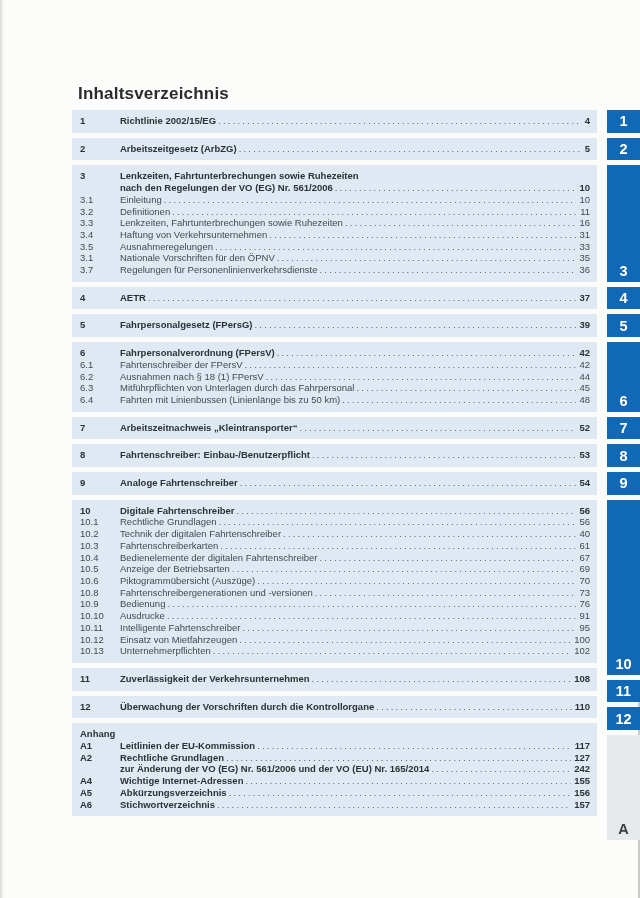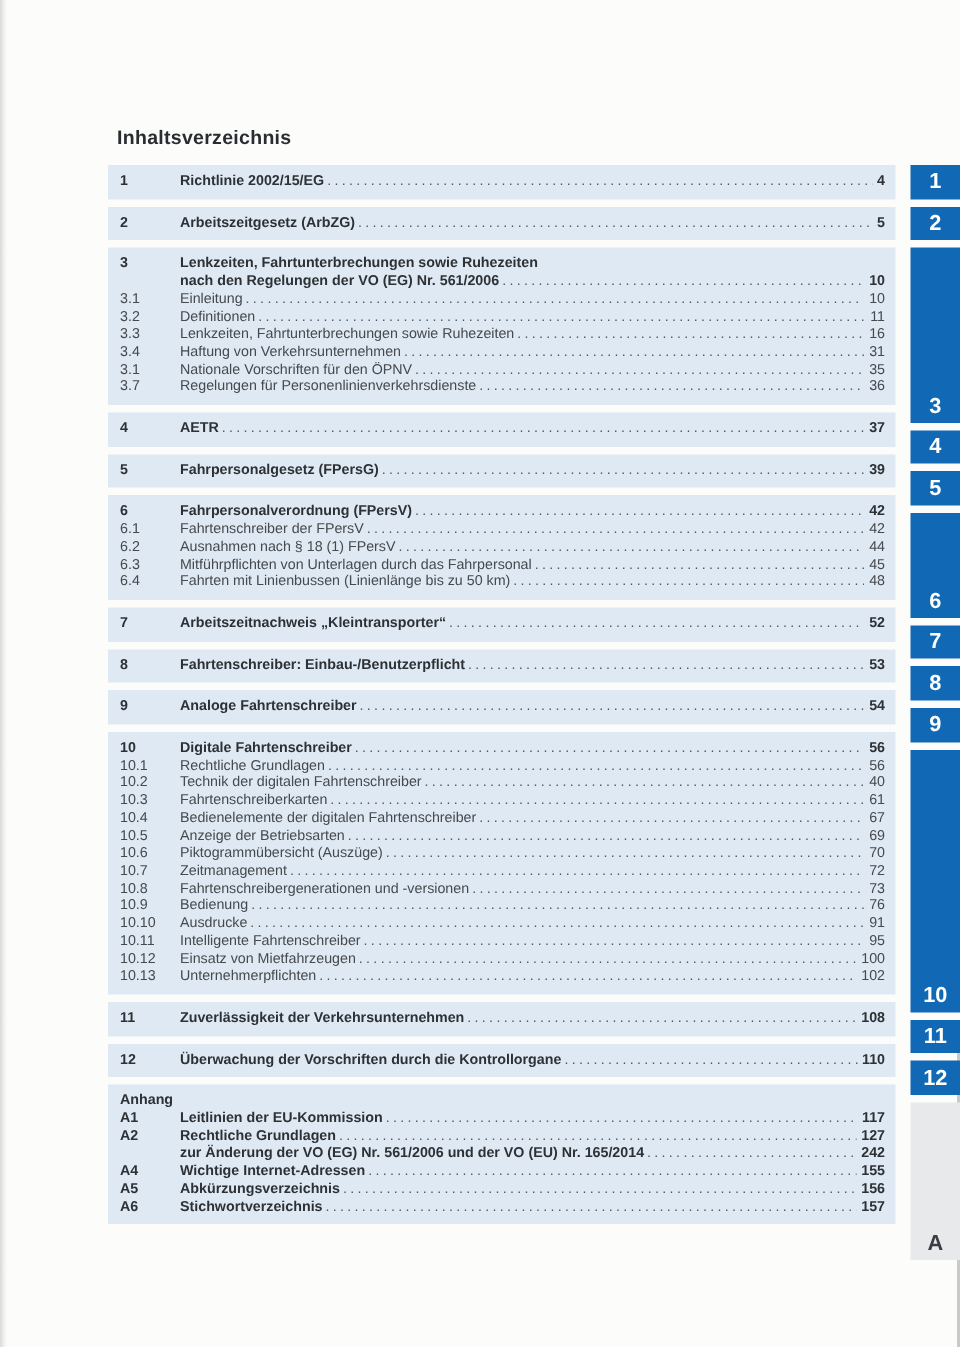--- a/index.html
+++ b/index.html
@@ -12,21 +12,21 @@
     position:absolute; left:0; top:0; width:5px; height:100%;
     background:linear-gradient(90deg,#bdbdbb,#eaeae8 55%,rgba(255,255,255,0));
     opacity:.55;
   }
   .scan-edge-right {
     position:absolute; right:0; top:690px; width:2px; height:208px;
     background:#8d8d8b; opacity:.45;
   }
   .title {
     position:absolute; left:78px; top:84px; margin:0;
-    font-size:13px; font-weight:700; color:#292c30; letter-spacing:.2px;
+    font-size:17px; font-weight:700; color:#292c30; letter-spacing:.2px;
   }
   .content { position:absolute; left:72px; top:110px; width:525px; }
   .band {
     background:#dee9f3; margin-bottom:5px;
     padding:5px 7px 6px 8px;
   }
   .row {
     display:flex; align-items:baseline;
     font-size:9.5px; line-height:11.7px; color:#46494d;
   }
@@ -103,20 +103,26 @@
           <span class="dots"></span>
           <span class="pg">16</span>
         </div>
         <div class="row">
           <span class="num">3.4</span>
           <span class="lbl">Haftung von Verkehrsunternehmen</span>
           <span class="dots"></span>
           <span class="pg">31</span>
         </div>
         <div class="row">
+          <span class="num">3.5</span>
+          <span class="lbl">Ausnahmeregelungen</span>
+          <span class="dots"></span>
+          <span class="pg">33</span>
+        </div>
+        <div class="row">
           <span class="num">3.1</span>
           <span class="lbl">Nationale Vorschriften für den ÖPNV</span>
           <span class="dots"></span>
           <span class="pg">35</span>
         </div>
         <div class="row">
           <span class="num">3.7</span>
           <span class="lbl">Regelungen für Personenlinienverkehrsdienste</span>
           <span class="dots"></span>
           <span class="pg">36</span>
@@ -229,26 +235,20 @@
           <span class="num">10.5</span>
           <span class="lbl">Anzeige der Betriebsarten</span>
           <span class="dots"></span>
           <span class="pg">69</span>
         </div>
         <div class="row">
           <span class="num">10.6</span>
           <span class="lbl">Piktogrammübersicht (Auszüge)</span>
           <span class="dots"></span>
           <span class="pg">70</span>
-        </div>
-        <div class="row">
-          <span class="num">10.7</span>
-          <span class="lbl">Zeitmanagement</span>
-          <span class="dots"></span>
-          <span class="pg">72</span>
         </div>
         <div class="row">
           <span class="num">10.8</span>
           <span class="lbl">Fahrtenschreibergenerationen und -versionen</span>
           <span class="dots"></span>
           <span class="pg">73</span>
         </div>
         <div class="row">
           <span class="num">10.9</span>
           <span class="lbl">Bedienung</span>

